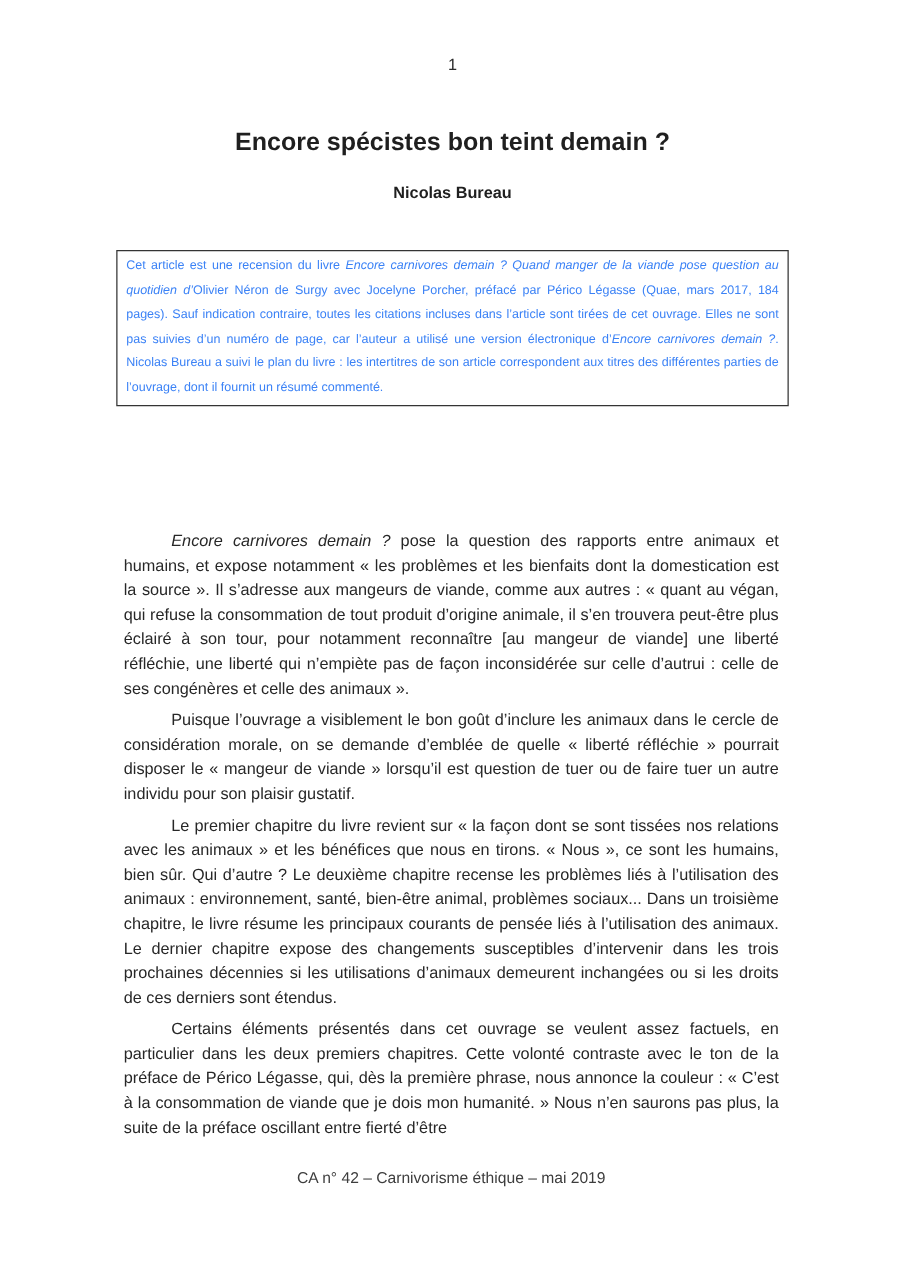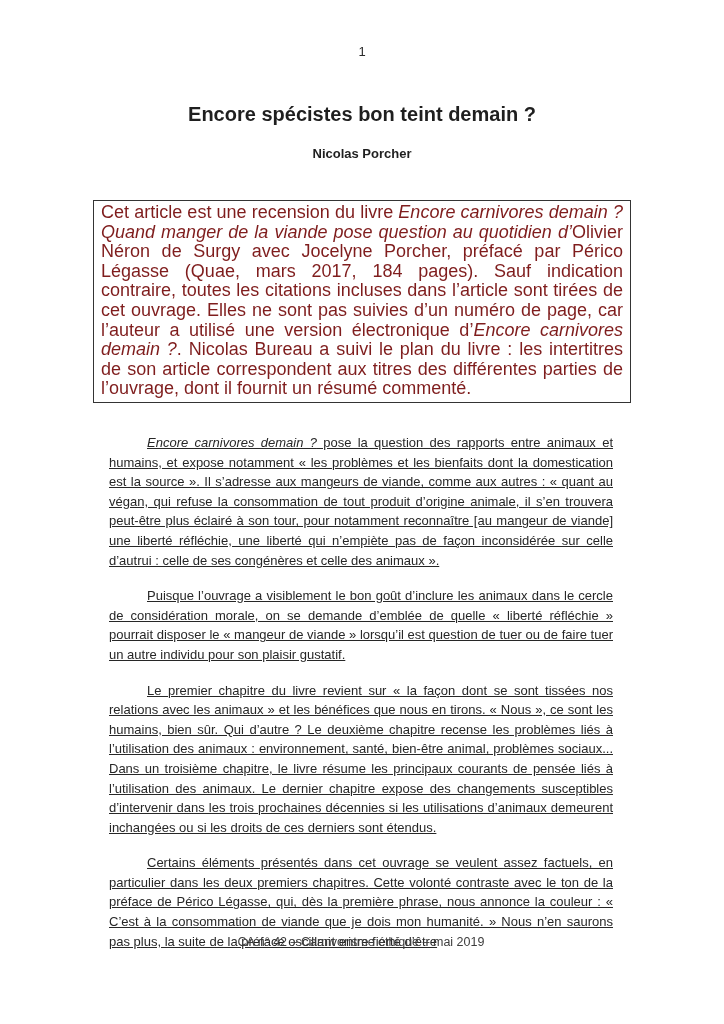--- a/index.html
+++ b/index.html
@@ -47,42 +47,41 @@
     color: #1f1f1f;
   }
   .editorial-box {
     position: absolute;
     left: 93px;
     top: 200px;
     width: 538px;
     box-sizing: border-box;
     border: 1px solid #343434;
     padding: 2px 7px 3px 7px;
-    font-size: 18px;
+    font-size: 10px;
     line-height: 19.6px;
     text-align: justify;
-    color: #7f1d1d;
+    color: #3b82f6;
   }
   .editorial-box p {
     margin: 0;
   }
   .body-text {
     position: absolute;
     left: 93px;
     top: 417px;
     width: 536px;
     font-size: 13px;
     line-height: 19.6px;
     text-align: justify;
     color: #272727;
   }
   .body-text p {
-    margin: 16px;
+    margin: 6px;
     text-indent: 38px;
-    text-decoration: underline;
   }
   .footer {
     position: absolute;
     top: 935px;
     left: 93px;
     width: 536px;
     text-align: center;
     font-size: 12.5px;
     color: #3d3d3d;
   }
@@ -90,21 +89,21 @@
 </style>
 </head>
 <body>
 
 <div class="page">
 
   <div class="page-number">1</div>
 
   <h1 class="title">Encore spécistes bon teint demain ?</h1>
 
-  <div class="author">Nicolas Porcher</div>
+  <div class="author">Nicolas Bureau</div>
 
   <div class="editorial-box">
     <p><span>Cet article est une recension du livre </span><i>Encore carnivores demain ? Quand manger de la viande pose question au quotidien</i><span> </span><i>d’</i><span>Olivier Néron de Surgy avec Jocelyne Porcher, préfacé par Périco Légasse (Quae, mars 2017, 184 pages). Sauf indication contraire, toutes les citations incluses dans l’article sont tirées de cet ouvrage. Elles ne sont pas suivies d’un numéro de page, car l’auteur a utilisé une version électronique d’</span><i>Encore carnivores demain ?</i><span>. Nicolas Bureau a suivi le plan du livre : les intertitres de son article correspondent aux titres des différentes parties de l’ouvrage, dont il fournit un résumé commenté.</span></p>
   </div>
 
   <div class="body-text">
     <p><i>Encore carnivores demain ?</i><span> pose la question des rapports entre animaux et humains, et expose notamment « les problèmes et les bienfaits dont la domestication est la source ». Il s’adresse aux mangeurs de viande, comme aux autres : « quant au végan, qui refuse la consommation de tout produit d’origine animale, il s’en trouvera peut-être plus éclairé à son tour, pour notamment reconnaître [au mangeur de viande] une liberté réfléchie, une liberté qui n’empiète pas de façon inconsidérée sur celle d’autrui : celle de ses congénères et celle des animaux ».</span></p>
     <p><span>Puisque l’ouvrage a visiblement le bon goût d’inclure les animaux dans le cercle de considération morale, on se demande d’emblée de quelle « liberté réfléchie » pourrait disposer le « mangeur de viande » lorsqu’il est question de tuer ou de faire tuer un autre individu pour son plaisir gustatif.</span></p>
     <p><span>Le premier chapitre du livre revient sur « la façon dont se sont tissées nos relations avec les animaux » et les bénéfices que nous en tirons. « Nous », ce sont les humains, bien sûr. Qui d’autre ? Le deuxième chapitre recense les problèmes liés à l’utilisation des animaux : environnement, santé, bien-être animal, problèmes sociaux... Dans un troisième chapitre, le livre résume les principaux courants de pensée liés à l’utilisation des animaux. Le dernier chapitre expose des changements susceptibles d’intervenir dans les trois prochaines décennies si les utilisations d’animaux demeurent inchangées ou si les droits de ces derniers sont étendus.</span></p>
     <p><span>Certains éléments présentés dans cet ouvrage se veulent assez factuels, en particulier dans les deux premiers chapitres. Cette volonté contraste avec le ton de la préface de Périco Légasse, qui, dès la première phrase, nous annonce la couleur : « C’est à la consommation de viande que je dois mon humanité. » Nous n’en saurons pas plus, la suite de la préface oscillant entre fierté d’être</span></p>

